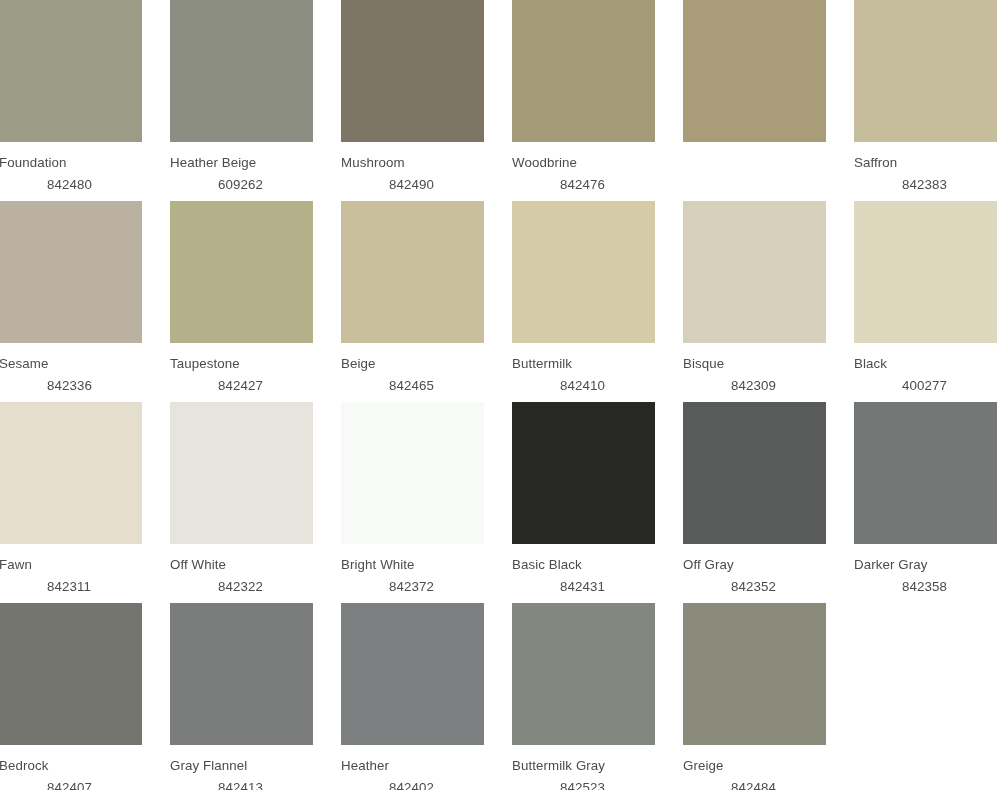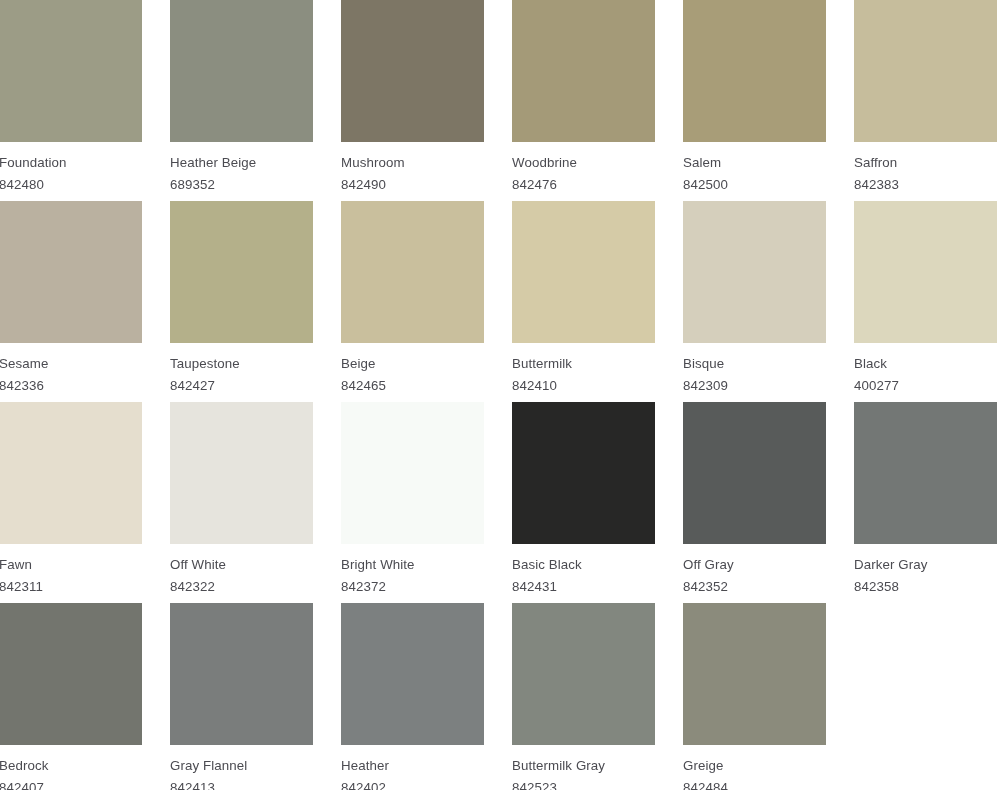--- a/index.html
+++ b/index.html
@@ -47,60 +47,57 @@
   .swatch-code {
     display: block;
     font-size: 13.3px;
     color: #4b4b51;
     letter-spacing: 0.1px;
     white-space: nowrap;
   }
 
   .swatch-code {
     padding-top: 3px;
+    padding-left: 48px;
   }
 </style>
 </head>
 <body>
 
 <main id="swatch-grid">
     <div class="swatch-card">
       <div class="swatch-chip" style="background-color: rgb(156, 156, 134);"></div>
       <div class="swatch-meta">
         <span class="swatch-name">Foundation</span>
         <span class="swatch-code">842480</span>
       </div>
     </div>
     <div class="swatch-card">
       <div class="swatch-chip" style="background-color: rgb(139, 142, 128);"></div>
       <div class="swatch-meta">
         <span class="swatch-name">Heather Beige</span>
-        <span class="swatch-code">689352</span>
+        <span class="swatch-code">609262</span>
       </div>
     </div>
     <div class="swatch-card">
       <div class="swatch-chip" style="background-color: rgb(125, 118, 101);"></div>
       <div class="swatch-meta">
         <span class="swatch-name">Mushroom</span>
         <span class="swatch-code">842490</span>
       </div>
     </div>
     <div class="swatch-card">
       <div class="swatch-chip" style="background-color: rgb(164, 154, 120);"></div>
       <div class="swatch-meta">
         <span class="swatch-name">Woodbrine</span>
         <span class="swatch-code">842476</span>
       </div>
     </div>
     <div class="swatch-card">
       <div class="swatch-chip" style="background-color: rgb(168, 157, 120);"></div>
-      <div class="swatch-meta">
-        <span class="swatch-name">Salem</span>
-        <span class="swatch-code">842500</span>
-      </div>
     </div>
     <div class="swatch-card">
       <div class="swatch-chip" style="background-color: rgb(198, 189, 156);"></div>
       <div class="swatch-meta">
         <span class="swatch-name">Saffron</span>
         <span class="swatch-code">842383</span>
       </div>
     </div>
     <div class="swatch-card">
       <div class="swatch-chip" style="background-color: rgb(186, 177, 160);"></div>

